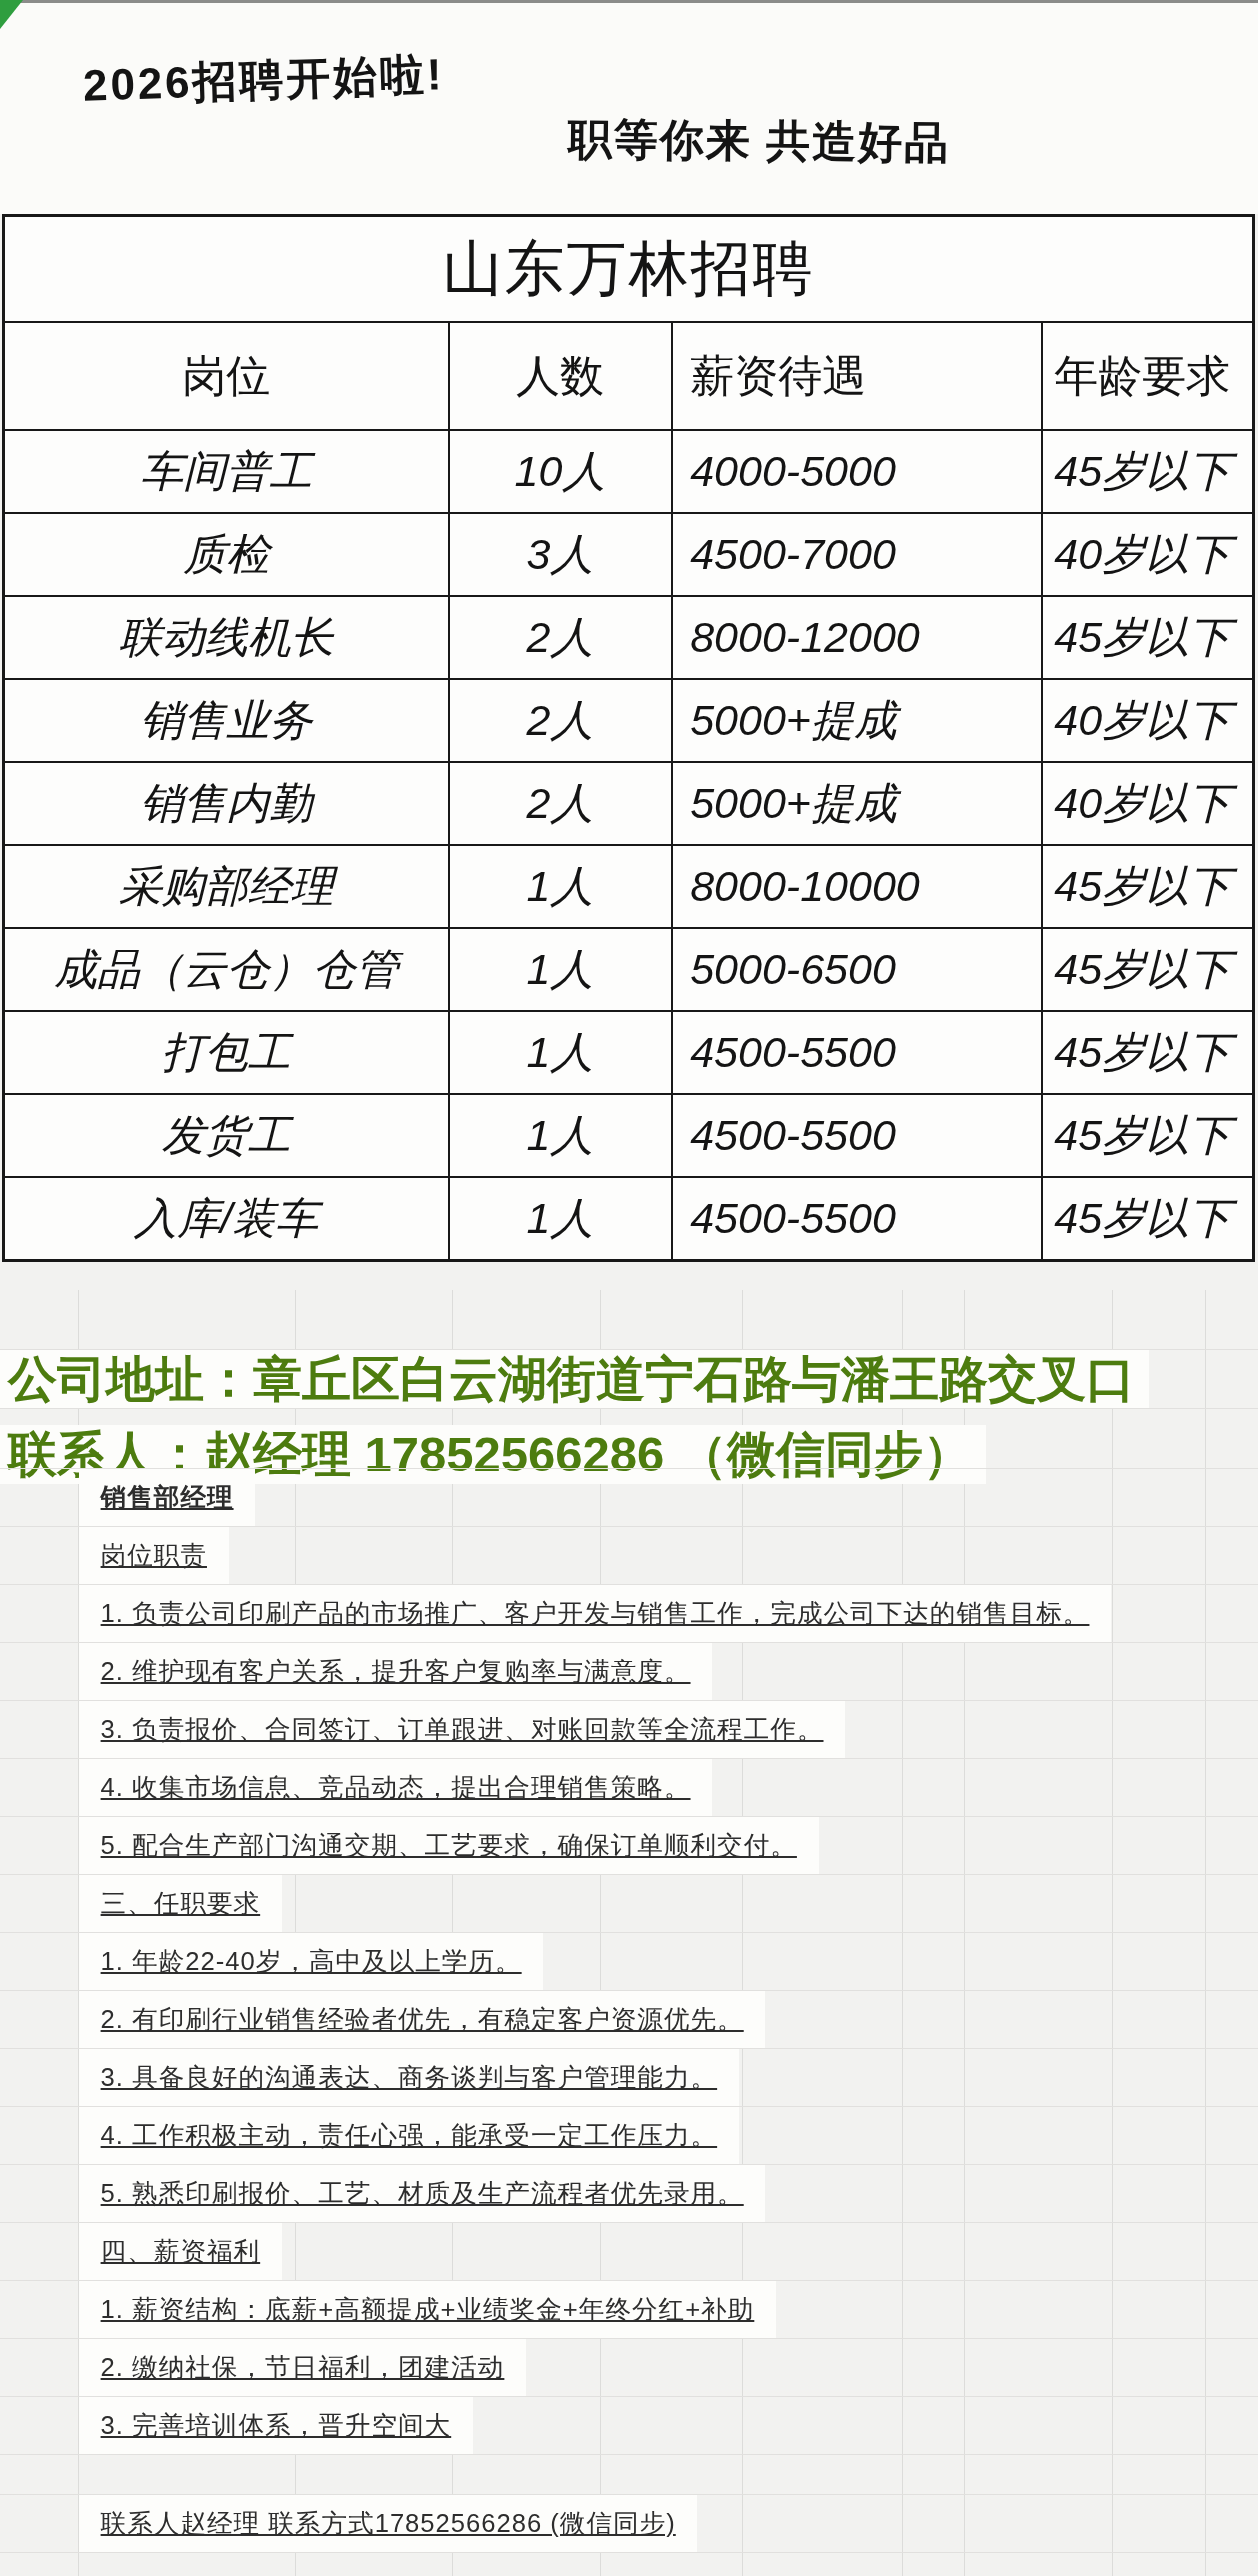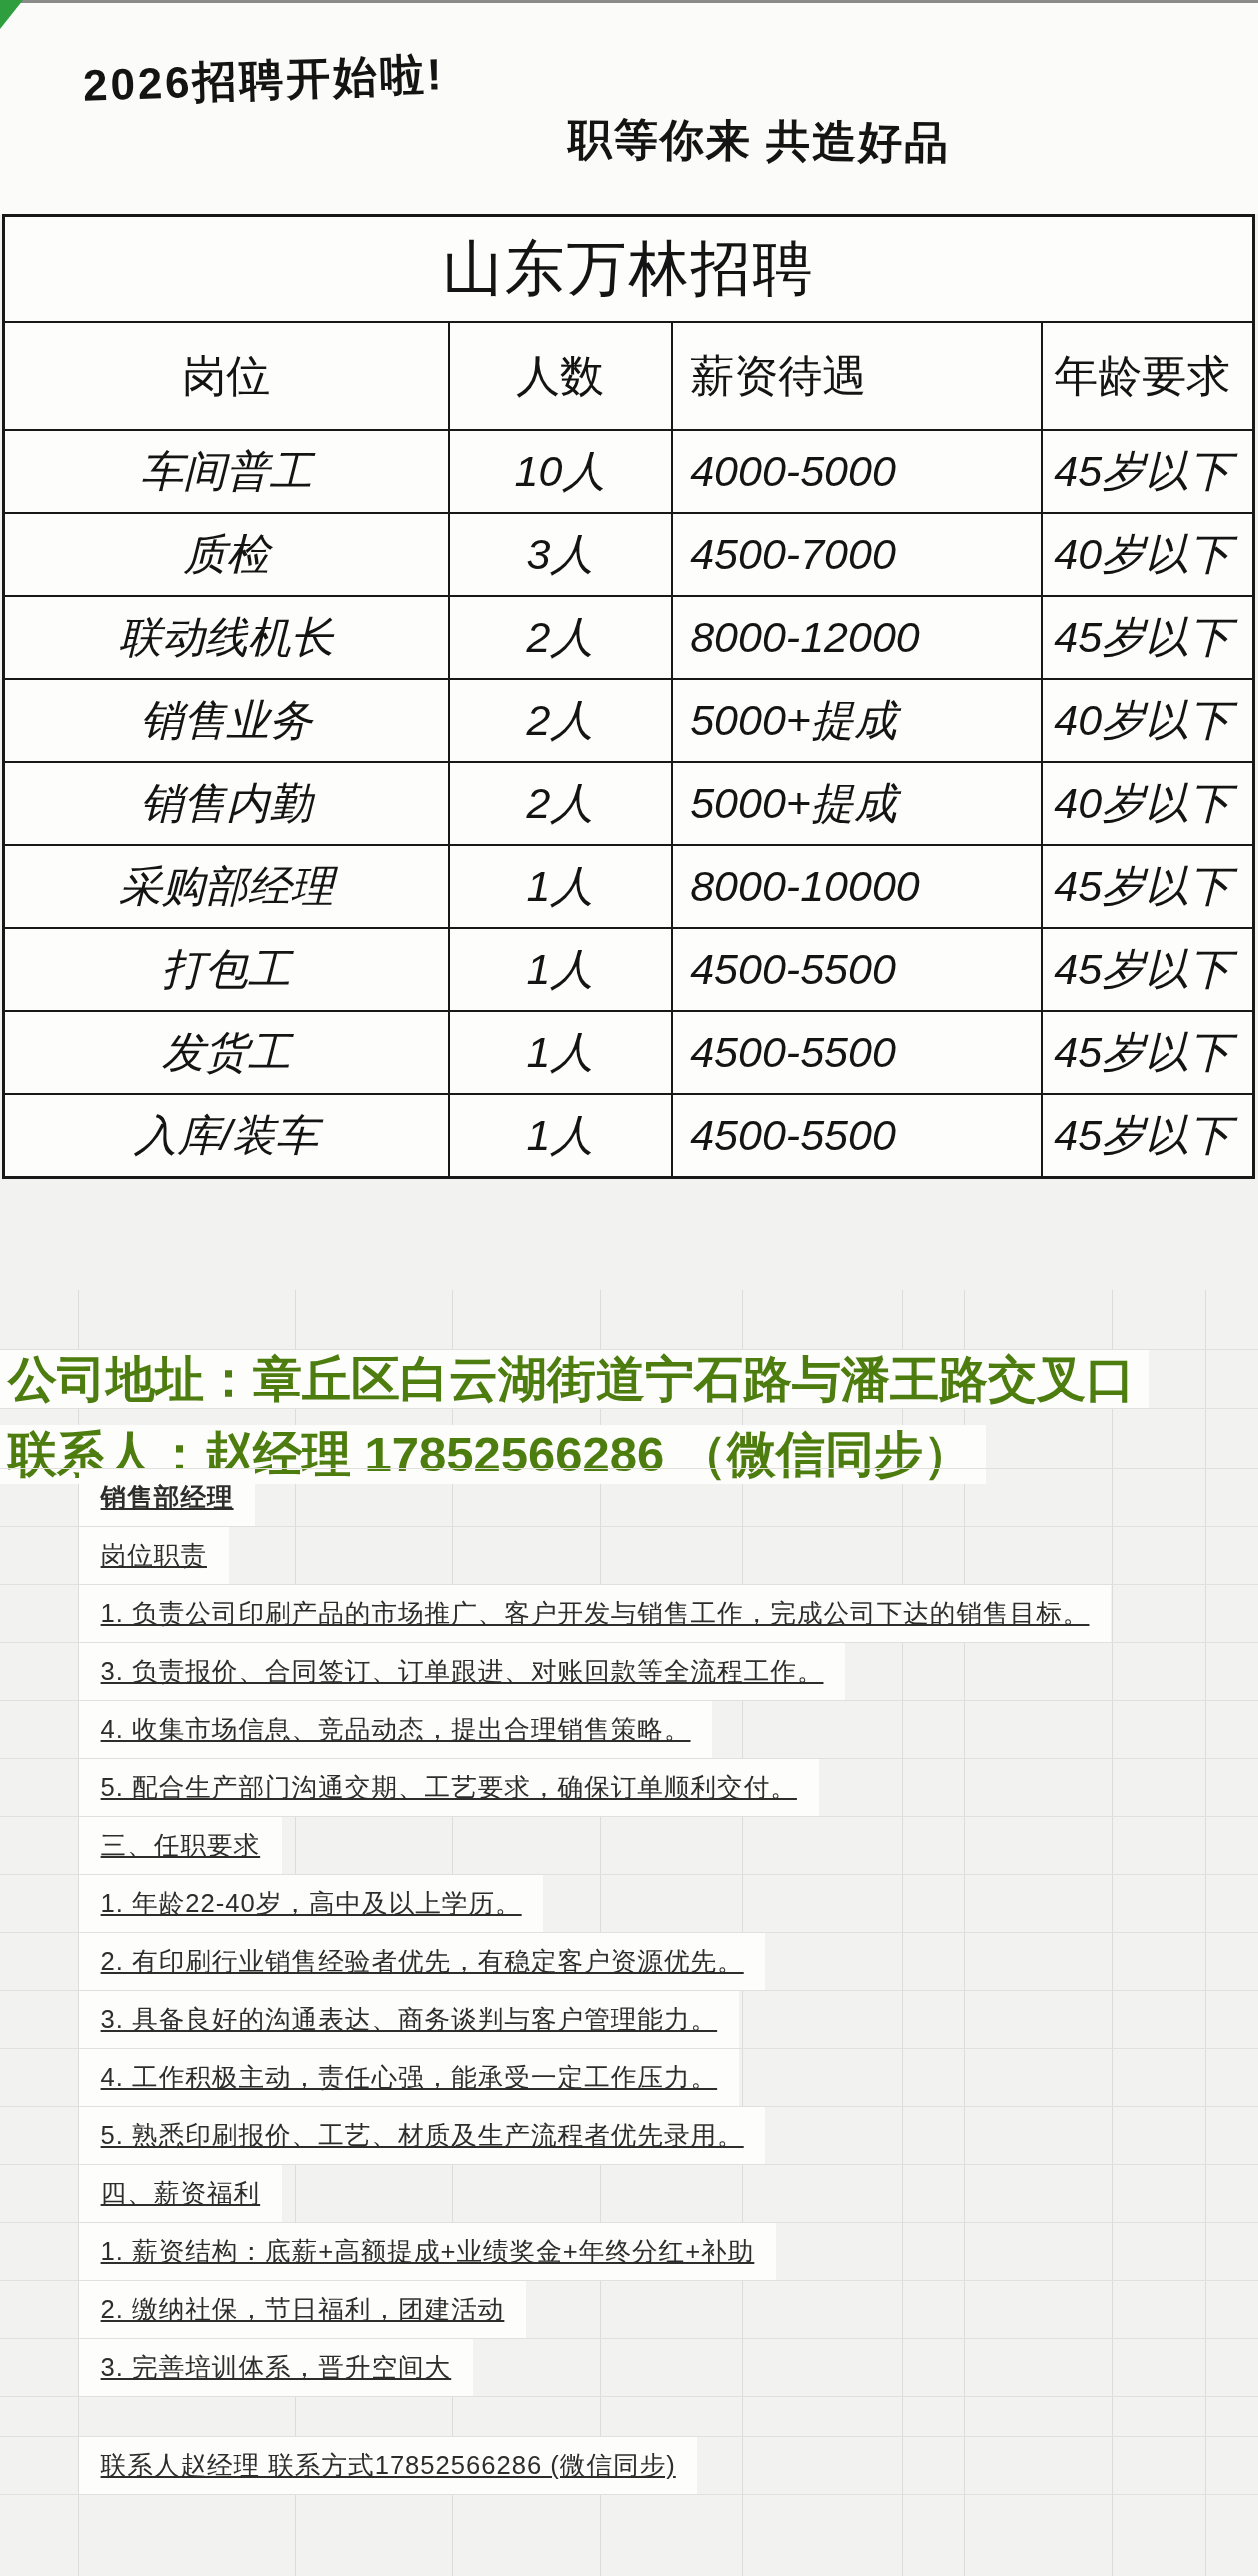--- a/index.html
+++ b/index.html
@@ -143,20 +143,26 @@
           <td class="d c2">5000+提成</td>
           <td class="d c3">40岁以下</td>
         </tr>
         <tr>
           <td class="d c0">采购部经理</td>
           <td class="d c1">1人</td>
           <td class="d c2">8000-10000</td>
           <td class="d c3">45岁以下</td>
         </tr>
         <tr>
+          <td class="d c0">成品（云仓）仓管</td>
+          <td class="d c1">1人</td>
+          <td class="d c2">5000-6500</td>
+          <td class="d c3">45岁以下</td>
+        </tr>
+        <tr>
           <td class="d c0">打包工</td>
           <td class="d c1">1人</td>
           <td class="d c2">4500-5500</td>
           <td class="d c3">45岁以下</td>
         </tr>
         <tr>
           <td class="d c0">发货工</td>
           <td class="d c1">1人</td>
           <td class="d c2">4500-5500</td>
           <td class="d c3">45岁以下</td>
@@ -174,20 +180,21 @@
     <div class="row-line line-top"></div>
     <div class="row-line line-mid"></div>
     <div class="addr-patch p1">公司地址：章丘区白云湖街道宁石路与潘王路交叉口</div>
     <div class="addr-patch p2">联系人：赵经理  17852566286  （微信同步）</div>
   </div>
 
   <div class="sheet" id="sheet">
       <div class="srow"><span class="cell bold">销售部经理</span></div>
       <div class="srow"><span class="cell">岗位职责</span></div>
       <div class="srow"><span class="cell">1. 负责公司印刷产品的市场推广、客户开发与销售工作，完成公司下达的销售目标。</span></div>
+      <div class="srow"><span class="cell">2. 维护现有客户关系，提升客户复购率与满意度。</span></div>
       <div class="srow"><span class="cell">3. 负责报价、合同签订、订单跟进、对账回款等全流程工作。</span></div>
       <div class="srow"><span class="cell">4. 收集市场信息、竞品动态，提出合理销售策略。</span></div>
       <div class="srow"><span class="cell">5. 配合生产部门沟通交期、工艺要求，确保订单顺利交付。</span></div>
       <div class="srow"><span class="cell">三、任职要求</span></div>
       <div class="srow"><span class="cell">1. 年龄22-40岁，高中及以上学历。</span></div>
       <div class="srow"><span class="cell">2. 有印刷行业销售经验者优先，有稳定客户资源优先。</span></div>
       <div class="srow"><span class="cell">3. 具备良好的沟通表达、商务谈判与客户管理能力。</span></div>
       <div class="srow"><span class="cell">4. 工作积极主动，责任心强，能承受一定工作压力。</span></div>
       <div class="srow"><span class="cell">5. 熟悉印刷报价、工艺、材质及生产流程者优先录用。</span></div>
       <div class="srow"><span class="cell">四、薪资福利</span></div>

